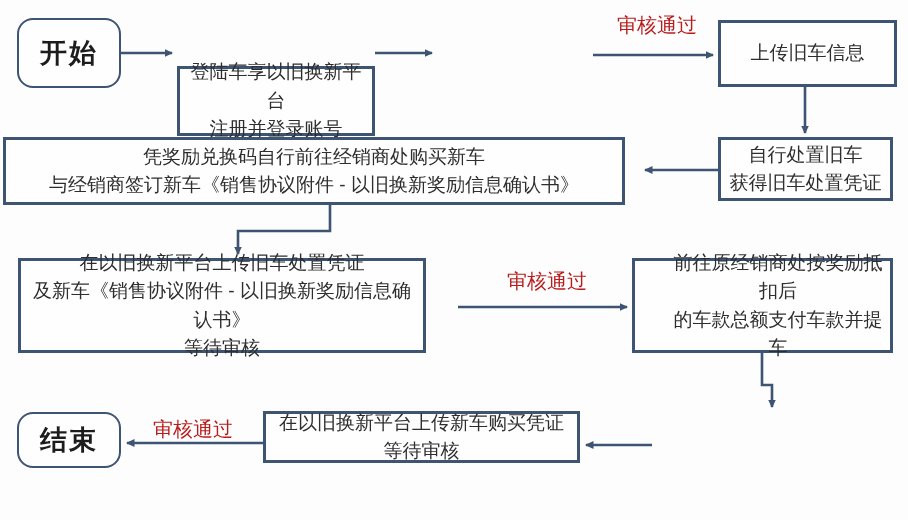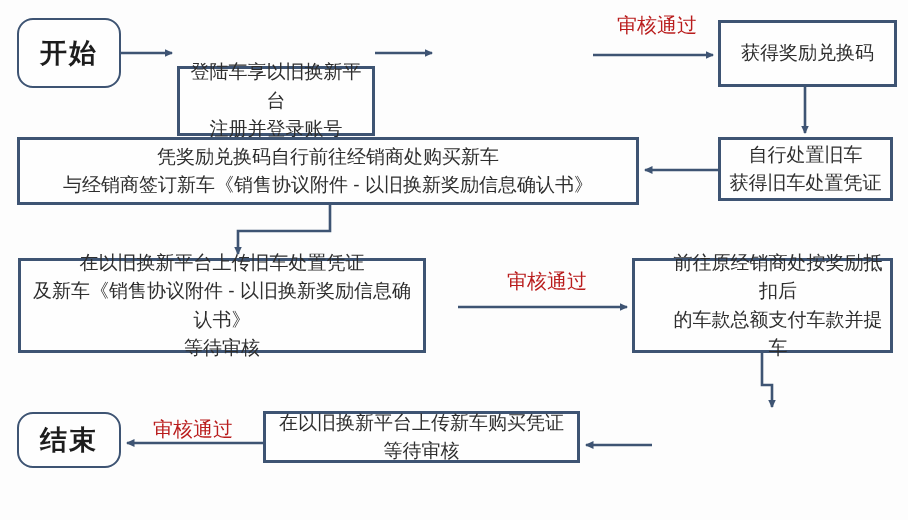--- a/index.html
+++ b/index.html
@@ -67,23 +67,23 @@
   </svg>
 
   <div class="node terminal" style="left:17px;top:18px;width:104px;height:70px;">开始</div>
 
   <div class="node" style="left:177px;top:18px;width:198px;height:70px;margin-top:48px;">登陆车享以旧换新平台
 注册并登录账号</div>
 
 
   <div class="edge-label" style="left:613px;top:12px;width:84px;">审核通过</div>
 
-  <div class="node" style="left:718px;top:20px;width:179px;height:67px;">获得奖励兑换码</div>
+  <div class="node" style="left:718px;top:20px;width:179px;height:67px;">上传旧车信息</div>
 
-  <div class="node" style="left:17px;top:137px;width:622px;height:68px;">凭奖励兑换码自行前往经销商处购买新车
+  <div class="node" style="left:3px;top:137px;width:622px;height:68px;">凭奖励兑换码自行前往经销商处购买新车
 与经销商签订新车《销售协议附件 - 以旧换新奖励信息确认书》</div>
 
   <div class="node" style="left:718px;top:137px;width:175px;height:64px;">自行处置旧车
 获得旧车处置凭证</div>
 
   <div class="node" style="left:18px;top:258px;width:408px;height:95px;">在以旧换新平台上传旧车处置凭证
 及新车《销售协议附件 - 以旧换新奖励信息确认书》
 等待审核</div>
 
   <div class="edge-label" style="left:503px;top:268px;width:84px;">审核通过</div>

